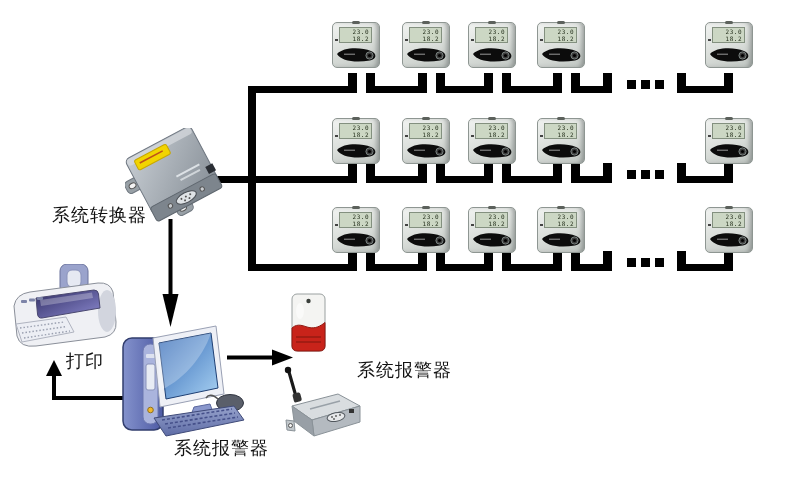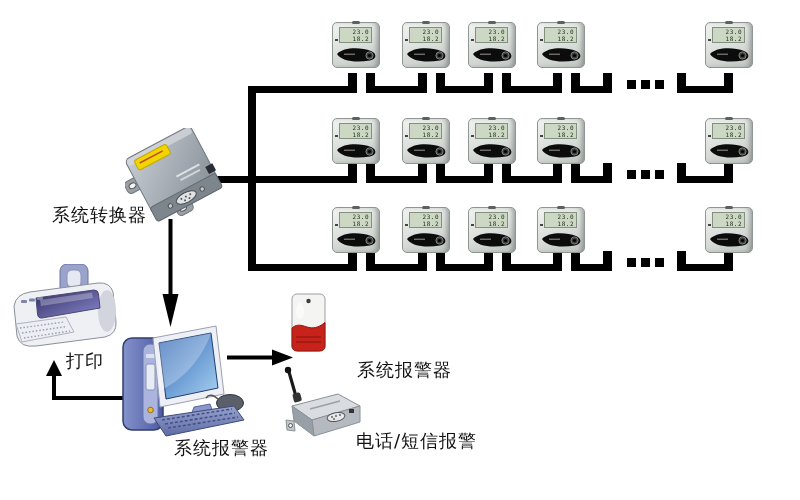--- a/index.html
+++ b/index.html
@@ -421,14 +421,13 @@
           <circle cx="34.5" cy="10.5" r="3.6" fill="#3c3c3c" stroke="#8d9896" stroke-width="0.8"></circle>
           <circle cx="34.5" cy="10.5" r="1.6" fill="#000"></circle>
         </svg>
       </div>
     </div>
 
   <div class="lbl" style="left:52px;top:203px">系统转换器</div>
   <div class="lbl" style="left:66px;top:349px">打印</div>
   <div class="lbl" style="left:174px;top:436px">系统报警器</div>
   <div class="lbl" style="left:357px;top:358px">系统报警器</div>
-  <div class="lbl" style="left:356px;top:429px">电话/短信报警</div>
 </div>
 
 </body></html>

